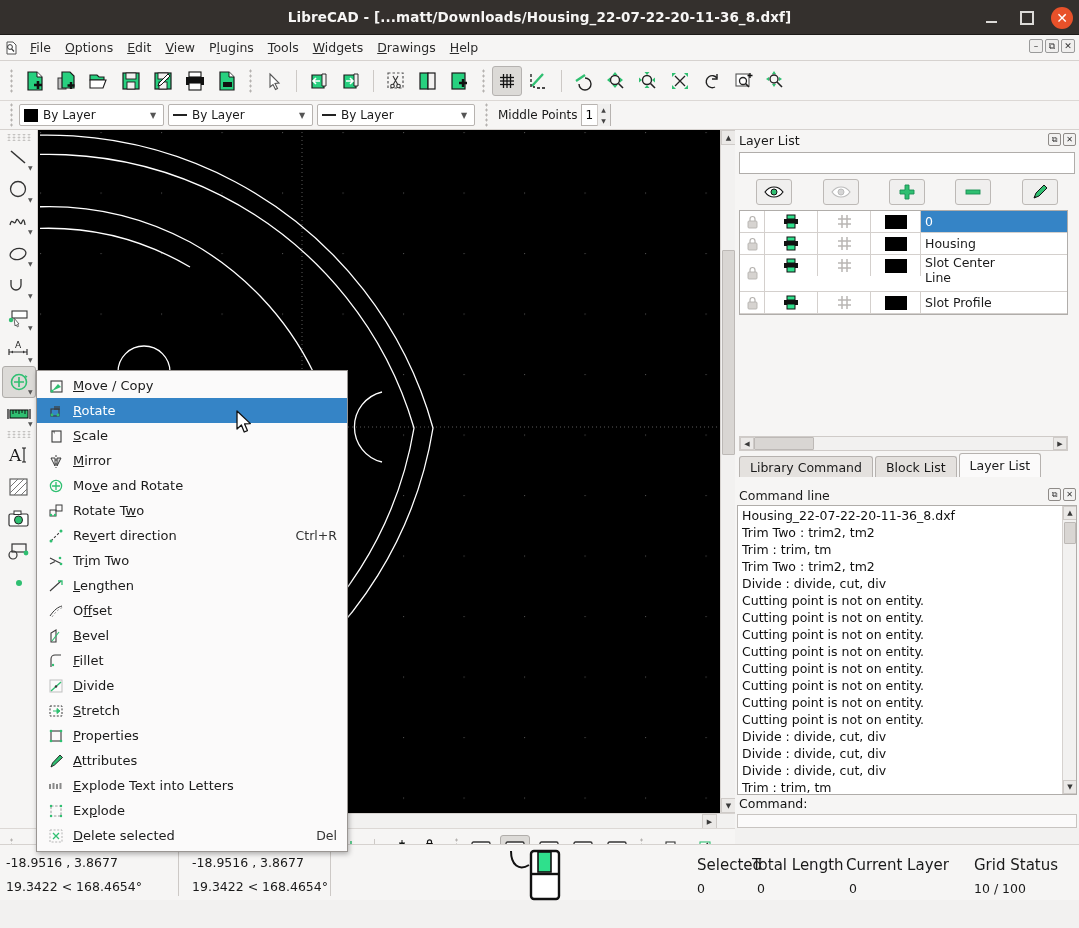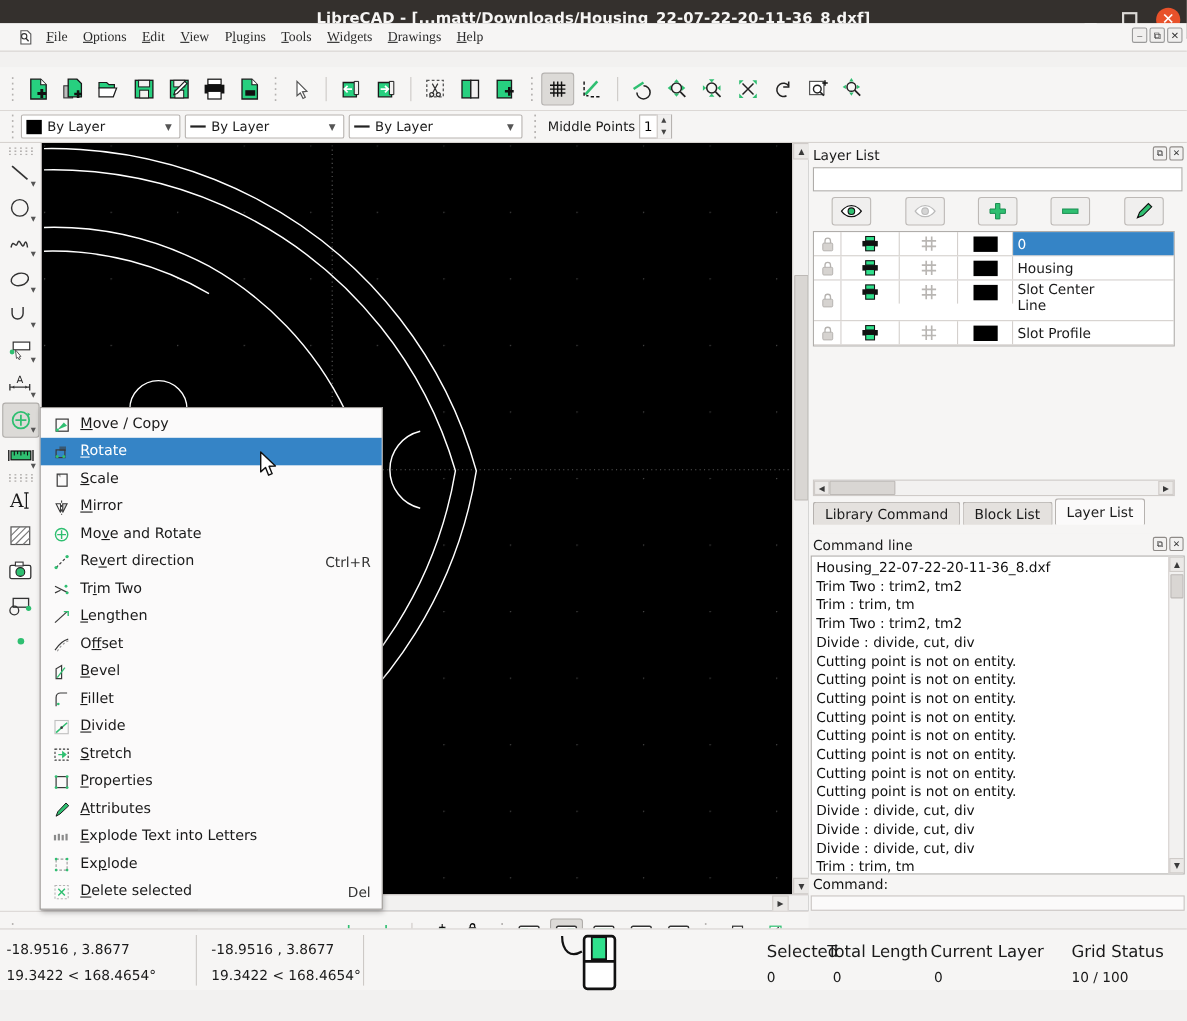--- a/index.html
+++ b/index.html
@@ -28,23 +28,23 @@
   .wbtns { position:absolute; right: 6px; top:0; height:35px; display:flex; align-items:center; gap:12px; }
   .wbtn { width: 24px; height:24px; display:flex; align-items:center; justify-content:center;
           color:#e8e6e3; font-size:13px; }
   .wbtn.min::before { content:""; display:block; width:11px; height:2px; background:#dcdad7; margin-top:8px;}
   .wbtn.max::before { content:""; display:block; width:10px; height:10px; border:2px solid #dcdad7;}
   .wbtn.close { background:#e8512a; border-radius:50%; width:22px; height:22px; color:#fff; font-size:14px;
                 font-family:"DejaVu Sans", sans-serif; line-height:1; }
 
   
   .menubar {
-    position: absolute; left:0; top:21px; width:1079px; height:26px;
+    position: absolute; left:0; top:35px; width:1079px; height:26px;
     background: #f6f5f4; border-bottom:1px solid #d6d2cf;
-    display:flex; align-items:center; padding-left:15px;font-family:Liberation Serif, serif;
+    display:flex; align-items:center; padding-left:3px;
   }
   .mbicon { width:18px; height:18px; display:flex; align-items:center; justify-content:center; margin-right:2px; }
   .menu-item {
     padding: 3px 7px; font-size: 12.5px; color:#2b2b2b; cursor:default;
   }
   .menu-item u { text-decoration: underline; }
   .mdi-btns { position:absolute; right:4px; top:4px; display:flex; gap:2px; }
   .mdi-btn { width:14px; height:14px; border:1px solid #9a9a9a; background:#f0efee;
              display:flex; align-items:center; justify-content:center; font-size:9px; color:#333; border-radius:2px;}
 
@@ -973,20 +973,31 @@
             <svg width="16" height="16" viewBox="0 0 16 16">
               <circle cx="8" cy="8" r="5.6" fill="none" stroke="#2fbf71" stroke-width="1.3"></circle>
               <path d="M8 4v8M4 8h8" stroke="#2fbf71" stroke-width="1.3"></path>
             </svg>
           </span>
           <span class="clabel">Mo<span class="ul">v</span>e and Rotate</span>
         </div>
         <div class="ctxitem">
           <span class="cicon">
             <svg width="16" height="16" viewBox="0 0 16 16">
+              <rect x="2" y="7" width="6" height="6" fill="none" stroke="#3a3a3a" stroke-width="1"></rect>
+              <rect x="8" y="2" width="6" height="6" fill="none" stroke="#3a3a3a" stroke-width="1"></rect>
+              <circle cx="3" cy="12" r="1.2" fill="#2fbf71"></circle>
+              <circle cx="7" cy="12" r="1.2" fill="#2fbf71"></circle>
+            </svg>
+          </span>
+          <span class="clabel">Rotate T<span class="ul">w</span>o</span>
+        </div>
+        <div class="ctxitem">
+          <span class="cicon">
+            <svg width="16" height="16" viewBox="0 0 16 16">
               <path d="M3 13L13 3" stroke="#3a3a3a" stroke-width="1.1" stroke-dasharray="2.5,1.8"></path>
               <circle cx="3" cy="13" r="1.5" fill="#2fbf71"></circle>
               <circle cx="13" cy="3" r="1.5" fill="#2fbf71"></circle>
             </svg>
           </span>
           <span class="clabel">Re<span class="ul">v</span>ert direction</span>
           <span class="cshort">Ctrl+R</span>
         </div>
         <div class="ctxitem">
           <span class="cicon">

